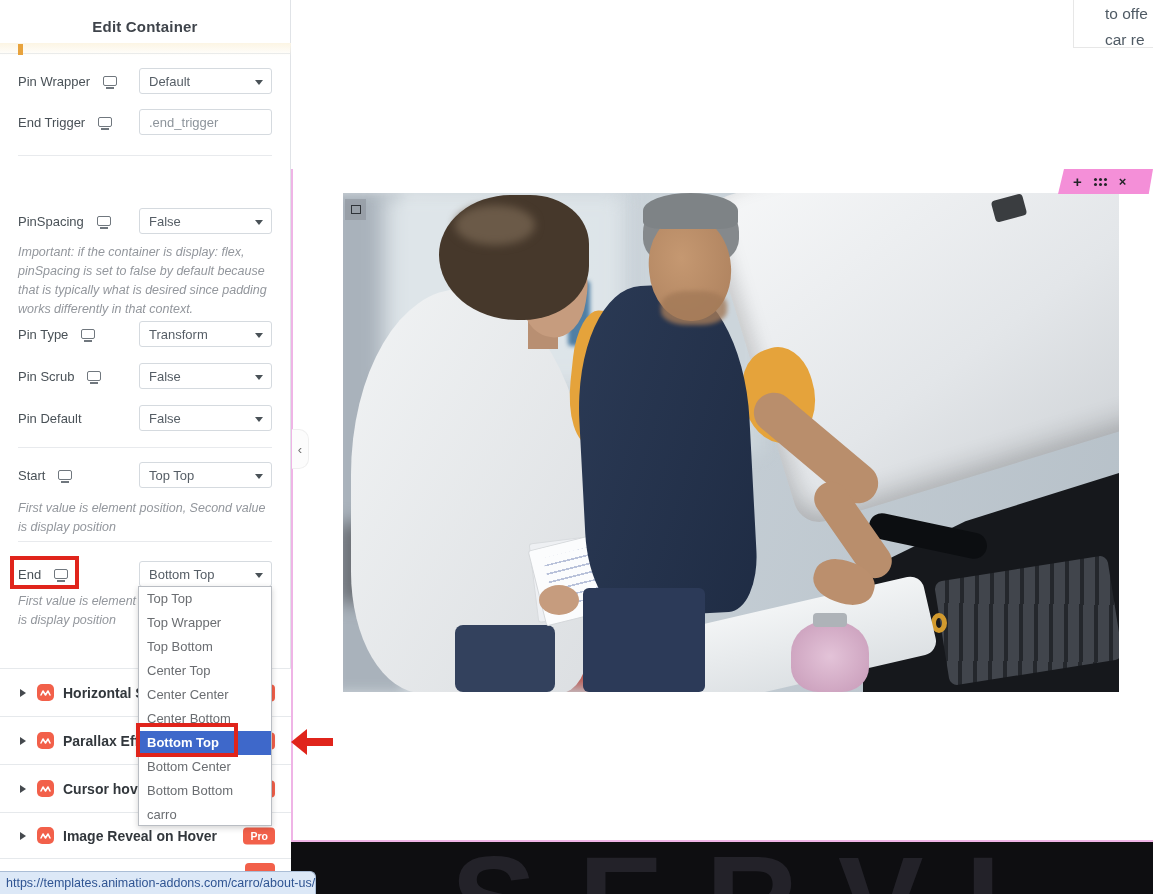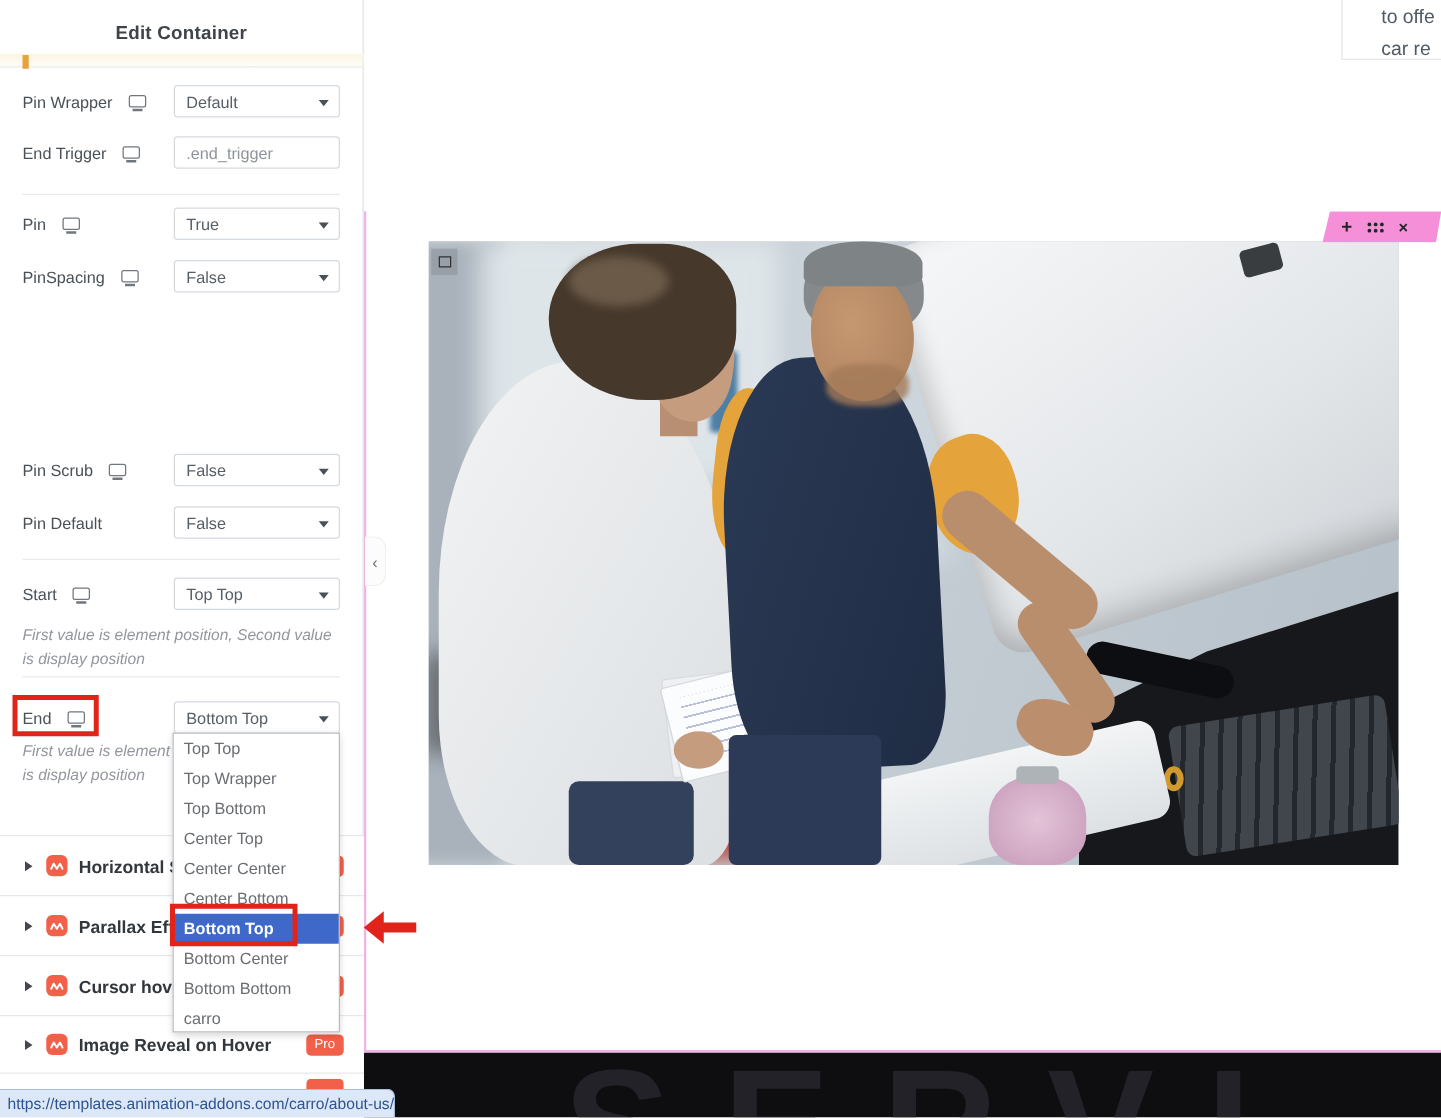--- a/index.html
+++ b/index.html
@@ -65,21 +65,21 @@
     width:0; height:0; border-top:4.5px solid transparent; border-bottom:4.5px solid transparent;
     border-left:6px solid #45494e; margin-right:11px; flex:0 0 auto;
   }
   .sec-icon {
     width:17px; height:17px; border-radius:5px; background:#f2604a;
     display:flex; align-items:center; justify-content:center; margin-right:9px; flex:0 0 auto;
   }
   .sec-label { font-size:14px; font-weight:bold; color:#32373c; white-space:nowrap; }
   .pro-pill {
     position:absolute; right:16px; top:50%; transform:translateY(-50%);
-    background:#f2604a; color:#fff; font-size:10.5px; font-weight:normal;
+    background:#f2604a; color:#fff; font-size:10.5px; font-weight:bold;
     padding:2.5px 7px; border-radius:4px; line-height:12px;text-align:center;
   }
   .partial-pill-clip { position:absolute; right:16px; top:4px; height:9px; width:30px; overflow:hidden; }
   .partial-pill-clip .pro-pill2 {
     display:block; width:30px; height:17px; background:#f2604a; border-radius:4px;
   }
 
   
   .dropdown {
     position:absolute; left:138px; top:586px; width:134px; height:240px;
@@ -189,43 +189,44 @@
       <span class="mon"></span>
     </div>
     <div class="select">
       <span>Default</span>
       <i class="caret"></i>
     </div>
   </div>
 
   <div class="divider" style="top:155px"></div>
 
-  <div class="frow" style="top:166px">
-    <div class="flabel">
-      <span>Pin</span>
-      <span class="mon"></span>
-    </div>
-    <div class="select">
-      <span>True</span>
-      <i class="caret"></i>
-    </div>
-  </div>
 
   <div class="frow" style="top:208px">
     <div class="flabel">
       <span>PinSpacing</span>
       <span class="mon"></span>
     </div>
     <div class="select">
       <span>False</span>
       <i class="caret"></i>
     </div>
   </div>
 
-
+  <div class="fnote" style="top:243px">Important: if the container is display: flex, pinSpacing is set to false by default because that is typically what is desired since padding works differently in that context.</div>
+
+  <div class="frow" style="top:321px">
+    <div class="flabel">
+      <span>Pin Type</span>
+      <span class="mon"></span>
+    </div>
+    <div class="select">
+      <span>Transform</span>
+      <i class="caret"></i>
+    </div>
+  </div>
 
   <div class="frow" style="top:363px">
     <div class="flabel">
       <span>Pin Scrub</span>
       <span class="mon"></span>
     </div>
     <div class="select">
       <span>False</span>
       <i class="caret"></i>
     </div>

